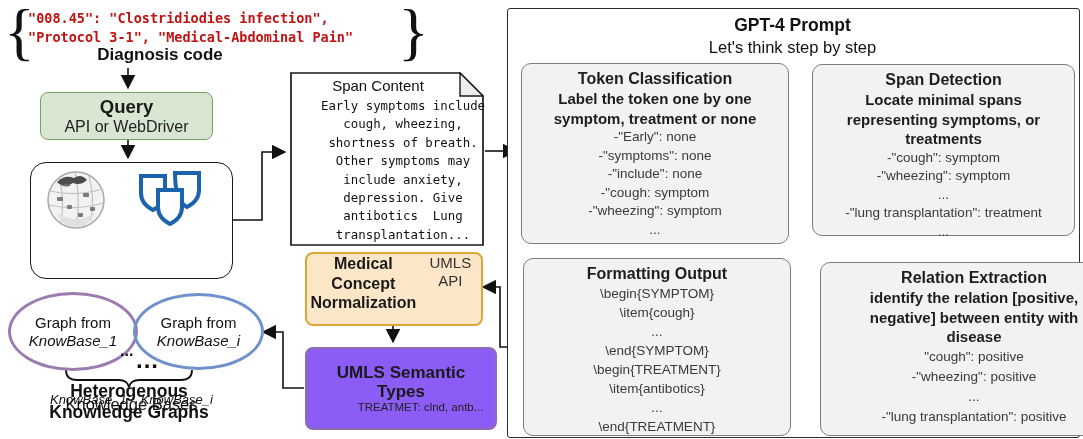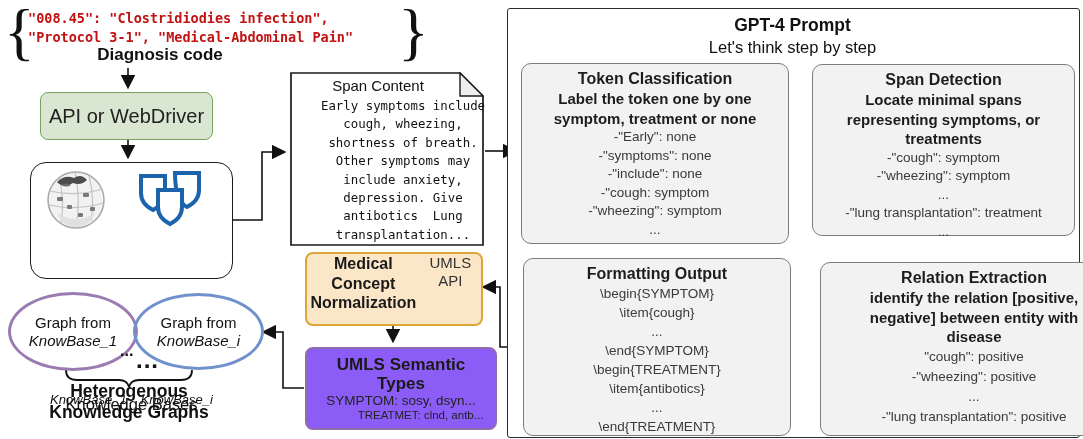--- a/index.html
+++ b/index.html
@@ -13,21 +13,21 @@
 
   
   .brace{font-family:"Liberation Serif",serif;font-size:64px;font-weight:400;line-height:48px;color:#111;}
   .code{font-size:13.5px;font-weight:bold;line-height:19px;color:#c21212;white-space:pre;}
   .diag-label{font-size:17px;font-weight:bold;color:#111;}
 
   
   .querybox{left:40px;top:92px;width:171px;height:46px;background:#d9e7d2;border:1.8px solid #76a35f;border-radius:8px;
             display:flex;flex-direction:column;justify-content:center;}
   .querybox .t1{font-size:18.5px;font-weight:bold;line-height:21px;}
-  .querybox .t2{font-size:20px;line-height:19px;color:#222;}
+  .querybox .t2{font-size:16px;line-height:19px;color:#222;}
 
   .kbbox{left:30px;top:162px;width:201px;height:115px;background:#fff;border:1.7px solid #1a1a1a;border-radius:16px;}
   .kbnames{left:0;top:229px;width:201px;font-size:13px;display:flex;justify-content:center;gap:14px;color:#111;}
   .kblabel{left:0;top:232px;width:201px;font-size:16.5px;color:#111;}
   .kbdots{left:105px;top:183px;font-size:24px;font-weight:bold;letter-spacing:1px;color:#111;}
 
   .doc-title{font-size:15px;color:#111;}
   .doc-body{font-size:12.4px;line-height:18.4px;color:#111;white-space:pre;text-align:center;padding-left:16px;}
 
   .gptbox{left:507px;top:8px;width:571px;height:428px;border:1.7px solid #2b2b2b;border-radius:3px;background:#fff;}
@@ -93,20 +93,21 @@
     <path d="M66,370 C66,377 70,380 77,380 L119,380 C125,380 128,383 129,387 C130,383 133,380 139,380 L181,380 C188,380 192,377 192,370" stroke="#111" stroke-width="1.8" fill="none"></path>
   </svg>
 
   <div class="abs brace" style="left:4px;top:8px;">{</div>
   <div class="abs brace" style="left:398px;top:8px;">}</div>
   <div class="abs code mono" style="left:28px;top:9px;">"008.45": "Clostridiodies infection",
 "Protocol 3-1", "Medical-Abdominal Pain"</div>
   <div class="abs diag-label ctr" style="left:60px;top:45px;width:200px;">Diagnosis code</div>
 
   <div class="abs querybox ctr">
+    <div class="t1">Query</div>
     <div class="t2">API or WebDriver</div>
   </div>
 
   <div class="abs kbbox">
     <svg class="abs" style="left:14px;top:6px;" width="62" height="62" viewBox="0 0 62 62">
       <circle cx="31" cy="31" r="28" fill="#f2f2f2" stroke="#a8a8a8" stroke-width="1.5"></circle>
       <g stroke="#c2c2c2" stroke-width="1.2" fill="none">
         <path d="M5,22 Q31,28 57,20"></path>
         <path d="M4,36 Q31,42 58,34"></path>
         <path d="M14,8 Q20,31 16,54"></path>
@@ -216,21 +217,20 @@
 
   <div class="abs mcnbox ctr">
     <div class="t1 pre">Medical Concept
 Normalization</div>
     <div class="t2">UMLS API</div>
   </div>
 
   <div class="abs umlsbox ctr">
     <div class="t1 pre">UMLS Semantic
 Types</div>
-    <div class="t2">SYMPTOM: sosy, dsyn...</div>
     <div class="t3">TREATMET: clnd, antb...</div>
   </div>
 
   <div class="abs ellipse ell-purple">
     <div class="g1">Graph from</div>
     <div class="g2">KnowBase_1</div>
   </div>
   <div class="abs ellipse ell-blue">
     <div class="g1">Graph from</div>
     <div class="g2">KnowBase_i</div>

